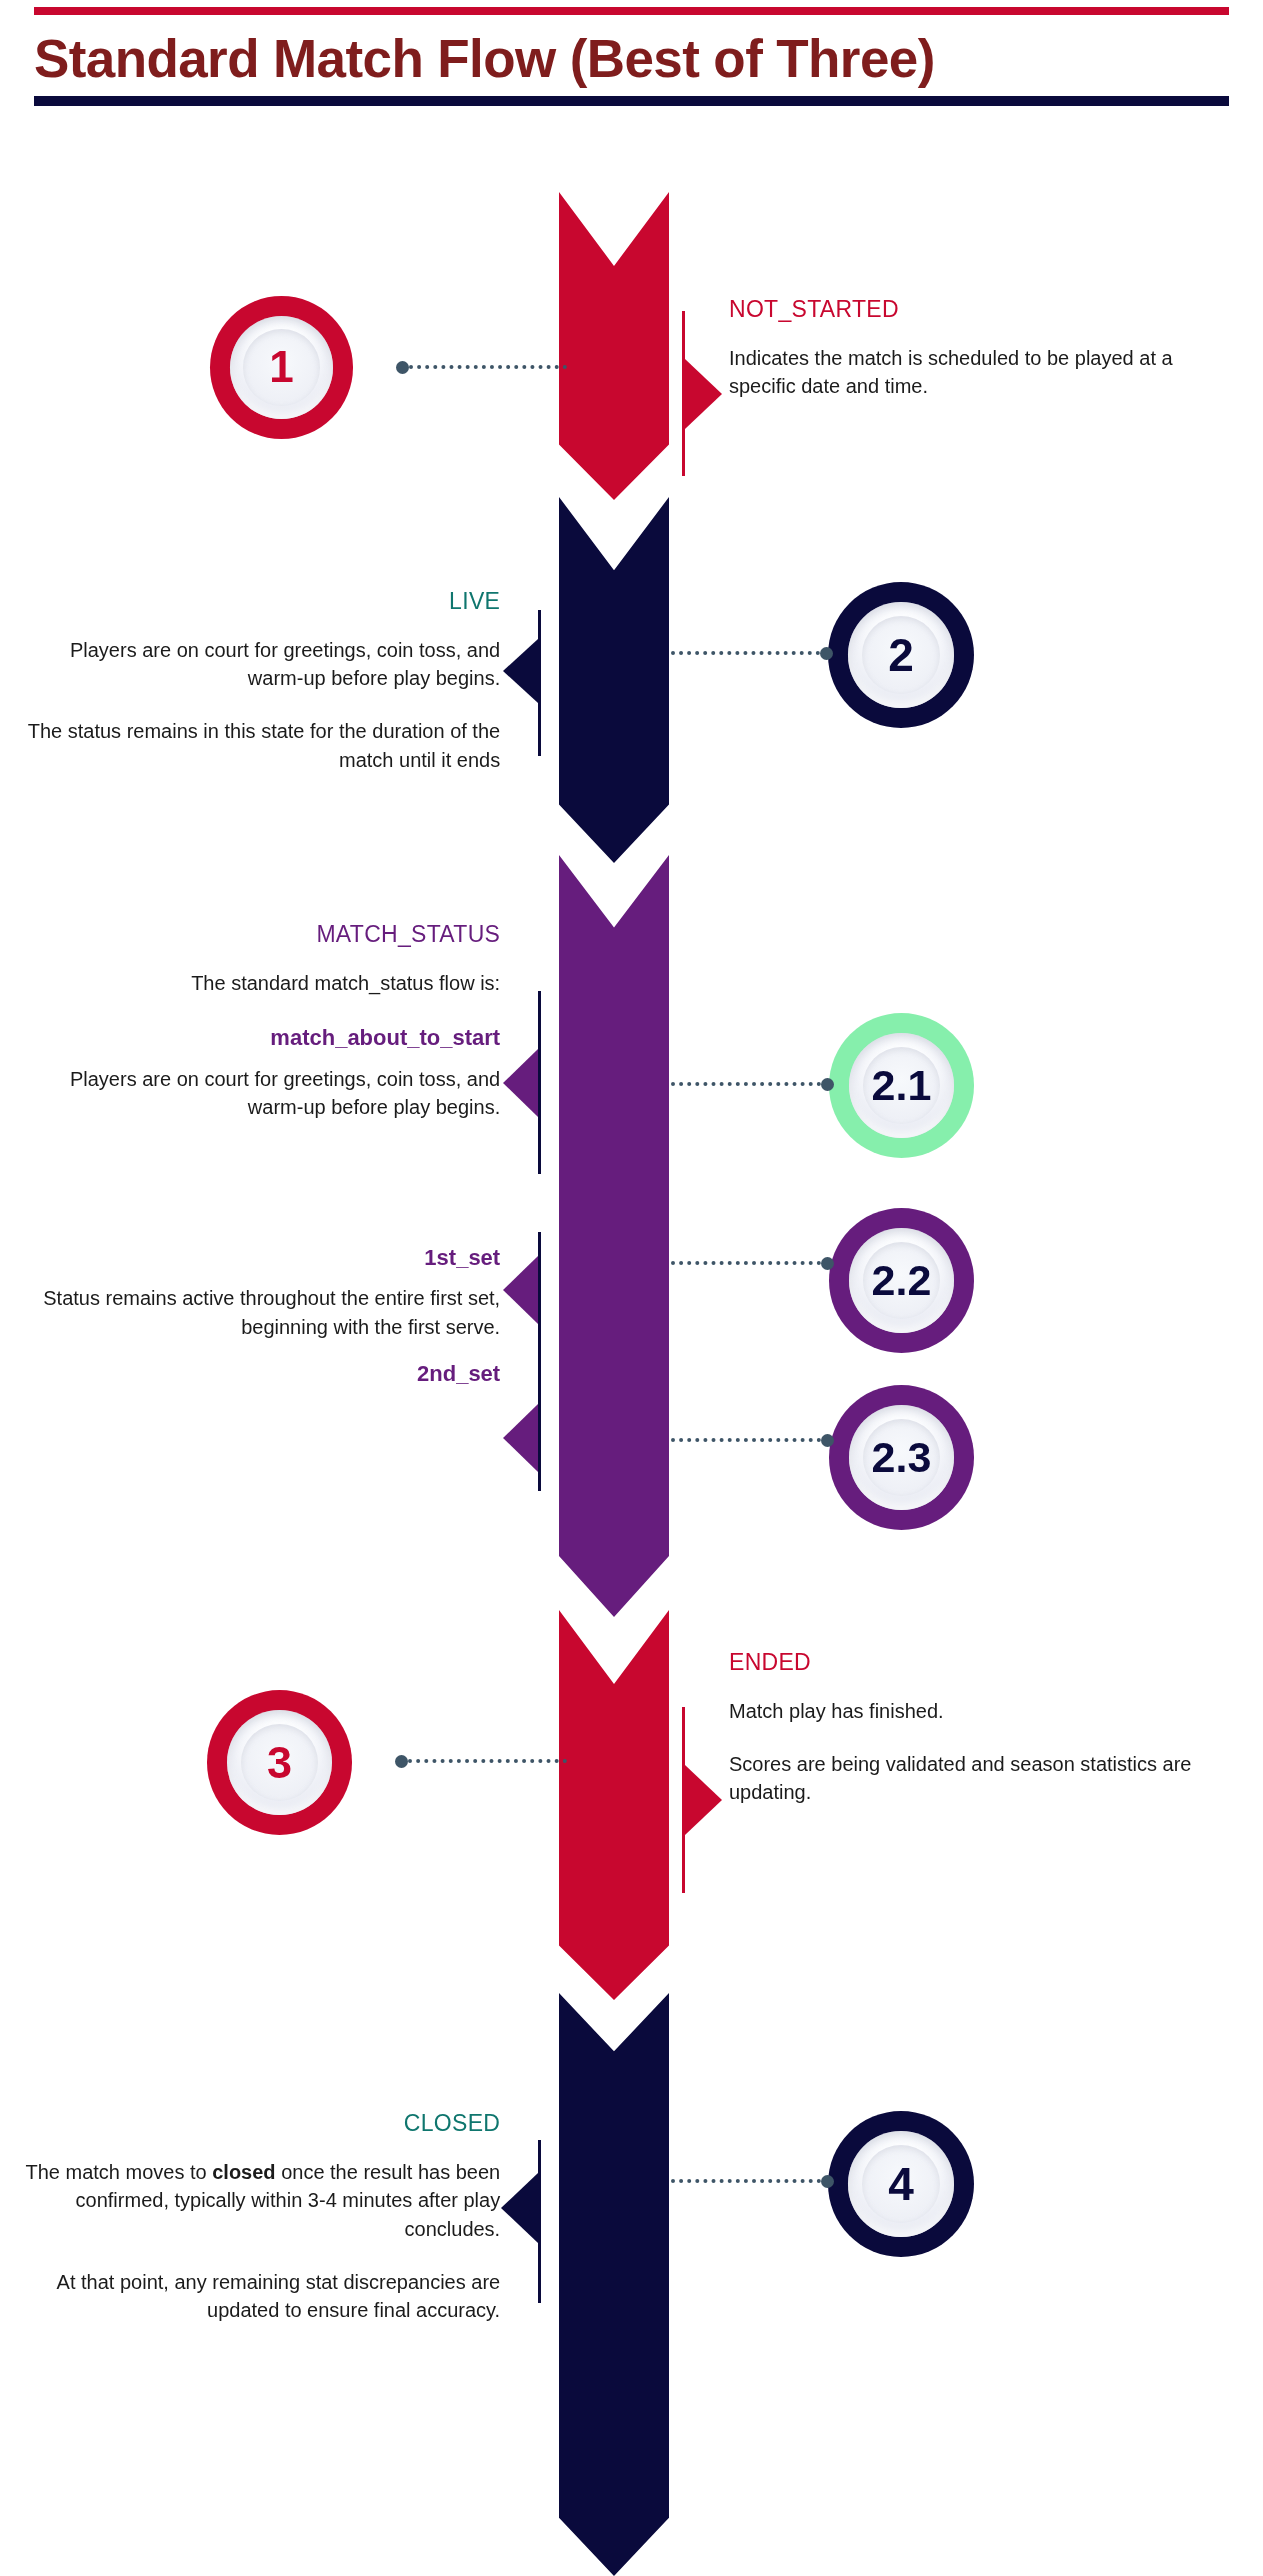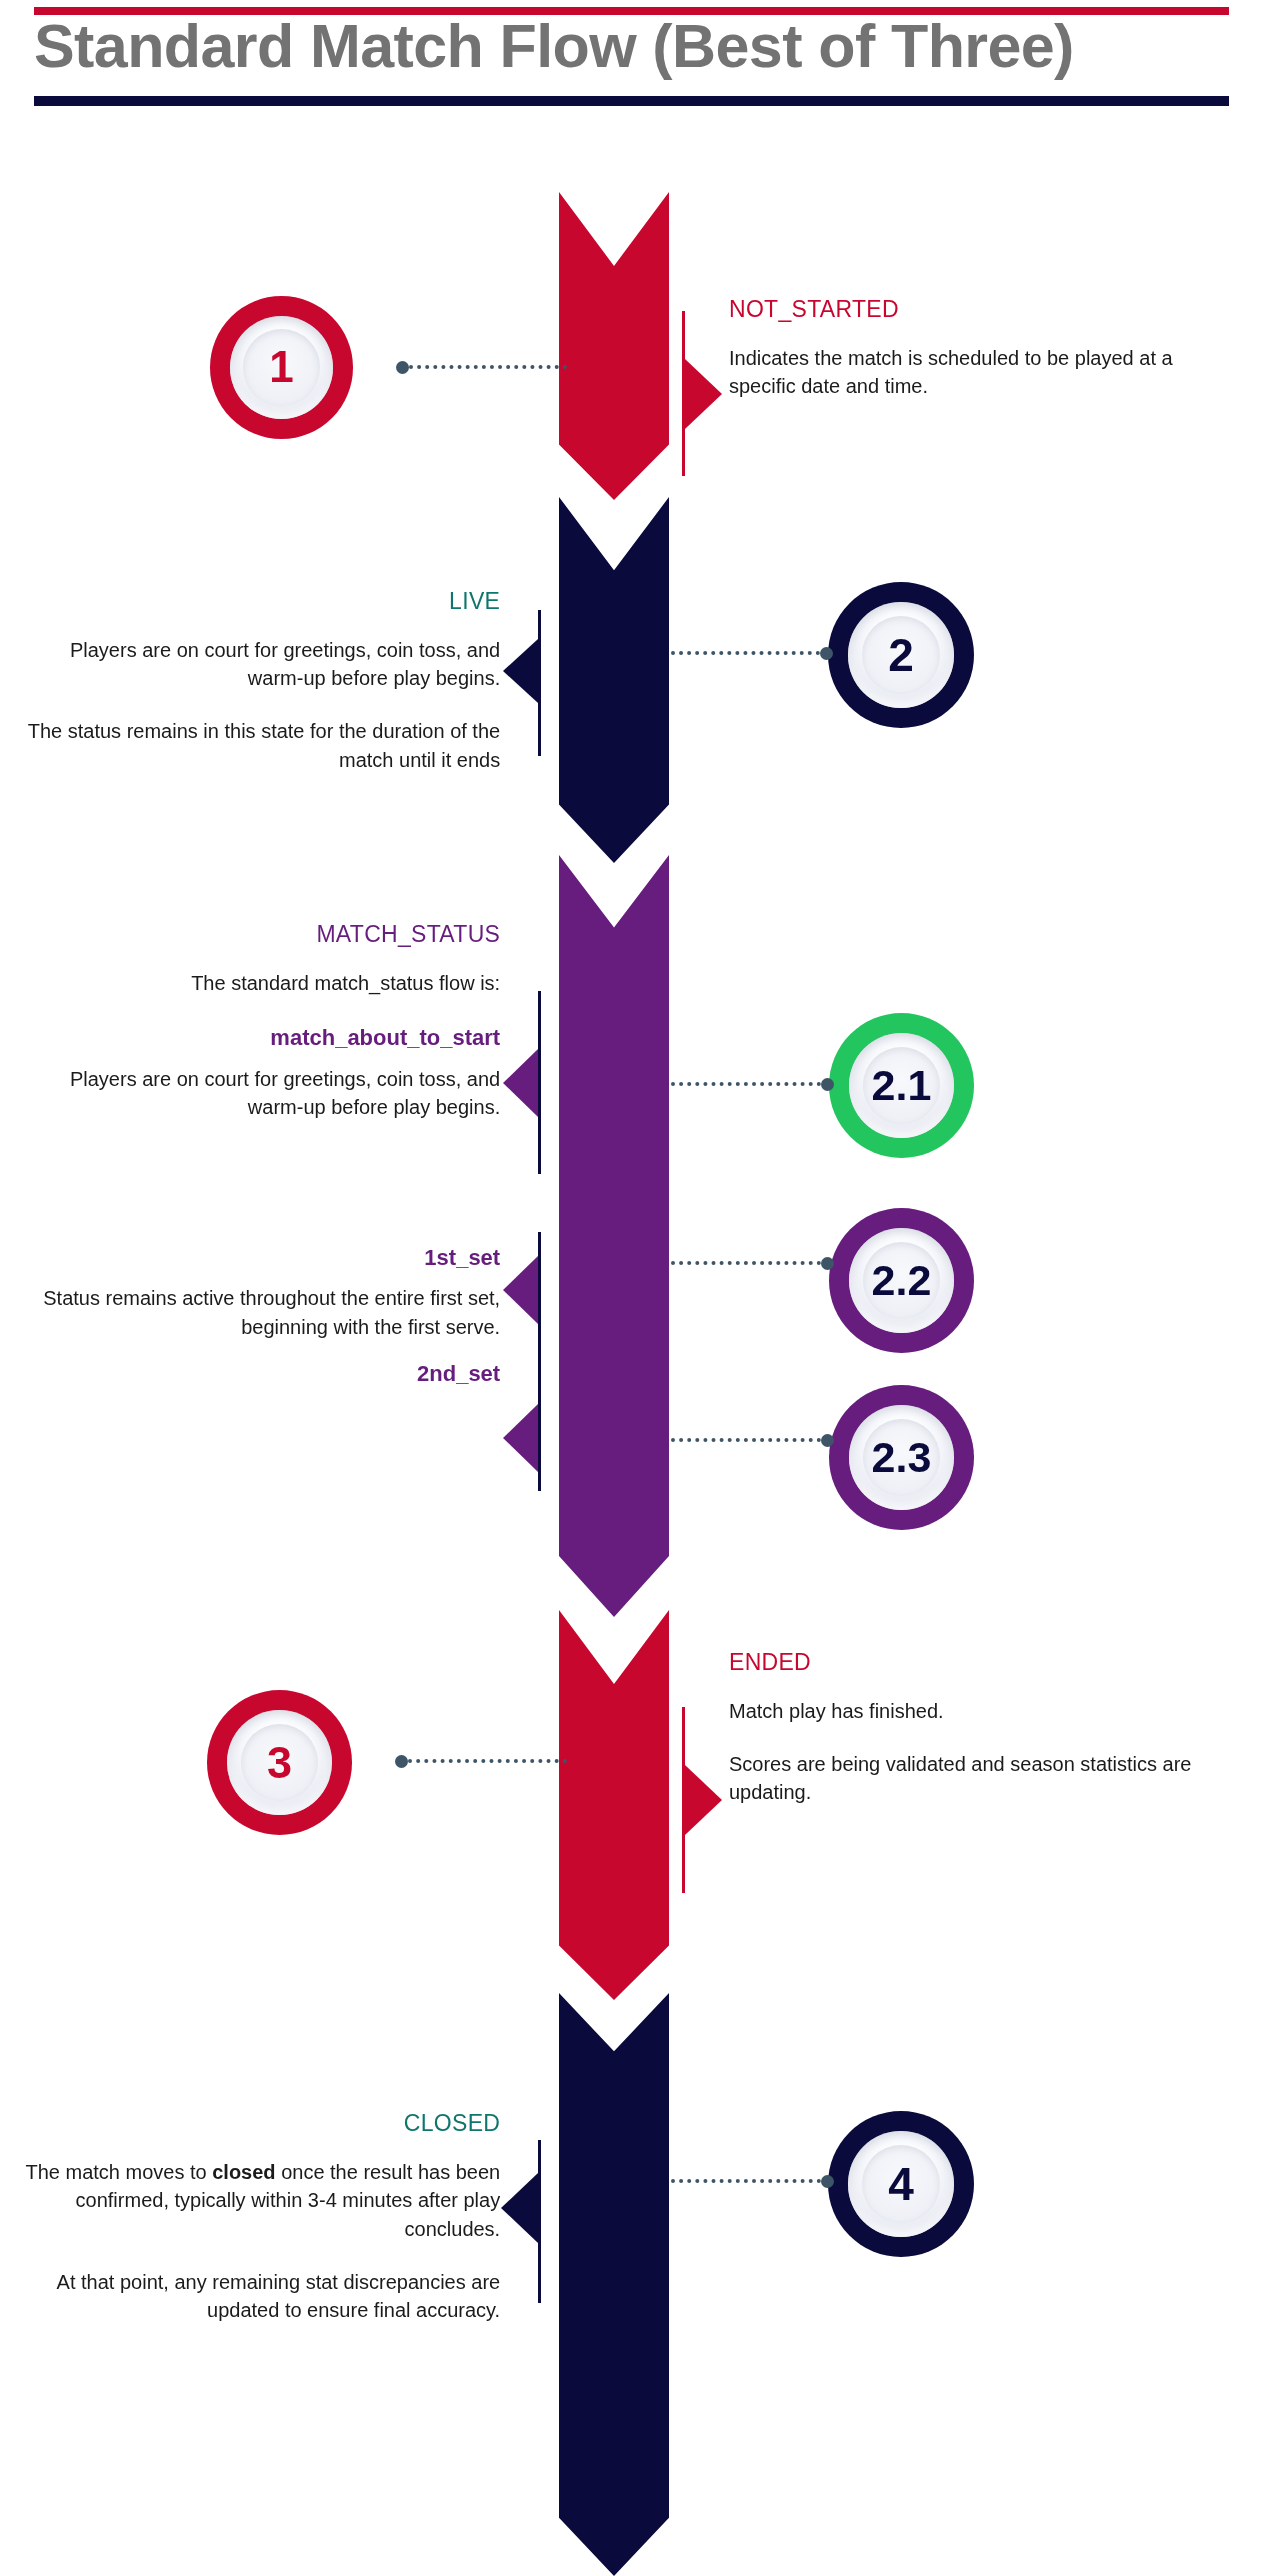--- a/index.html
+++ b/index.html
@@ -6,22 +6,22 @@
   body{
     width:1263px;height:2576px;position:relative;overflow:hidden;
     font-family:"Liberation Sans", sans-serif;
   }
 
   
   .hdr{position:absolute;left:0;top:0;width:1263px;height:128px;}
   .hdr-rule-top{position:absolute;left:34px;top:7.3px;width:1195px;height:8px;background:#C8072F;}
   .hdr-rule-bot{position:absolute;left:34px;top:96px;width:1195px;height:9.8px;background:#0A0A3C;}
   .hdr-title{
-    position:absolute;left:34px;top:9px;width:1195px;height:74px;
-    font-size:61px;font-weight:bold;color:#737373;letter-spacing:-0.6px;
+    position:absolute;left:34px;top:22px;width:1195px;height:74px;
+    font-size:53px;font-weight:bold;color:#7f1d1d;letter-spacing:-0.6px;
     line-height:74px;white-space:nowrap;
   }
 
   
   .band{position:absolute;left:559px;top:0;width:110px;height:2576px;}
   .seg{position:absolute;left:0;width:110px;}
   .seg .body{position:absolute;left:0;top:0;width:100%;height:100%;}
 
   
   .badge{position:absolute;border-radius:50%;
@@ -142,21 +142,21 @@
   <div class="tri" style="right:3px;top:29px;
        border-top:32px solid transparent;border-bottom:32px solid transparent;
        border-right:35px solid #0A0A3C;"></div>
 </div>
 <div class="txt left" style="left:12.2px;top:588px;width:488px;">
   <div class="ttl c-navy">LIVE</div>
   <p>Players are on court for greetings, coin toss, and warm-up before play begins.</p>
   <p>The status remains in this state for the duration of the match until it ends</p>
 </div>
 
-<div class="badge" style="left:829px;top:1013px;width:145px;height:145px;background:#22c55e;">
+<div class="badge" style="left:829px;top:1013px;width:145px;height:145px;background:#86efac;">
   <div class="inner">
     <div class="inner2">
       <span class="num" style="color:#0A0A3C;font-size:43px;">2.1</span>
     </div>
   </div>
 </div>
 <div class="conn" style="left:671px;top:1082px;width:163px;flex-direction:row-reverse;">
   <div class="knob"></div>
   <div class="line"></div>
 </div>

